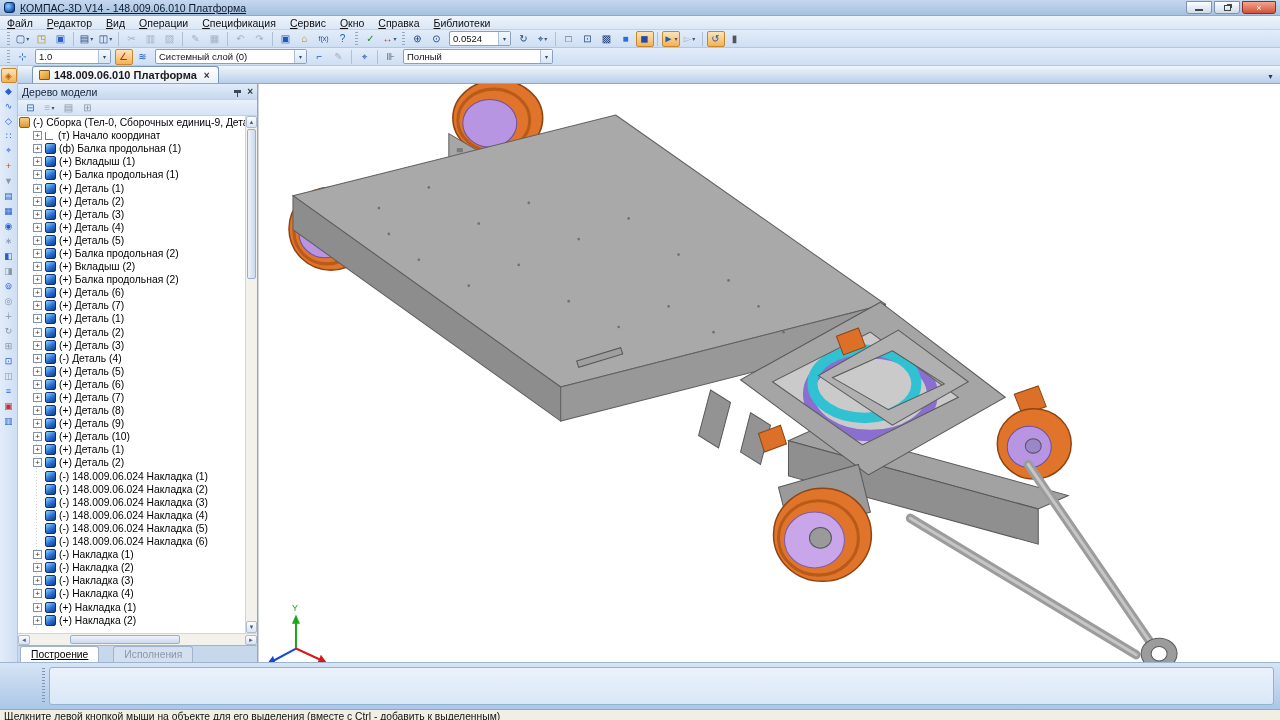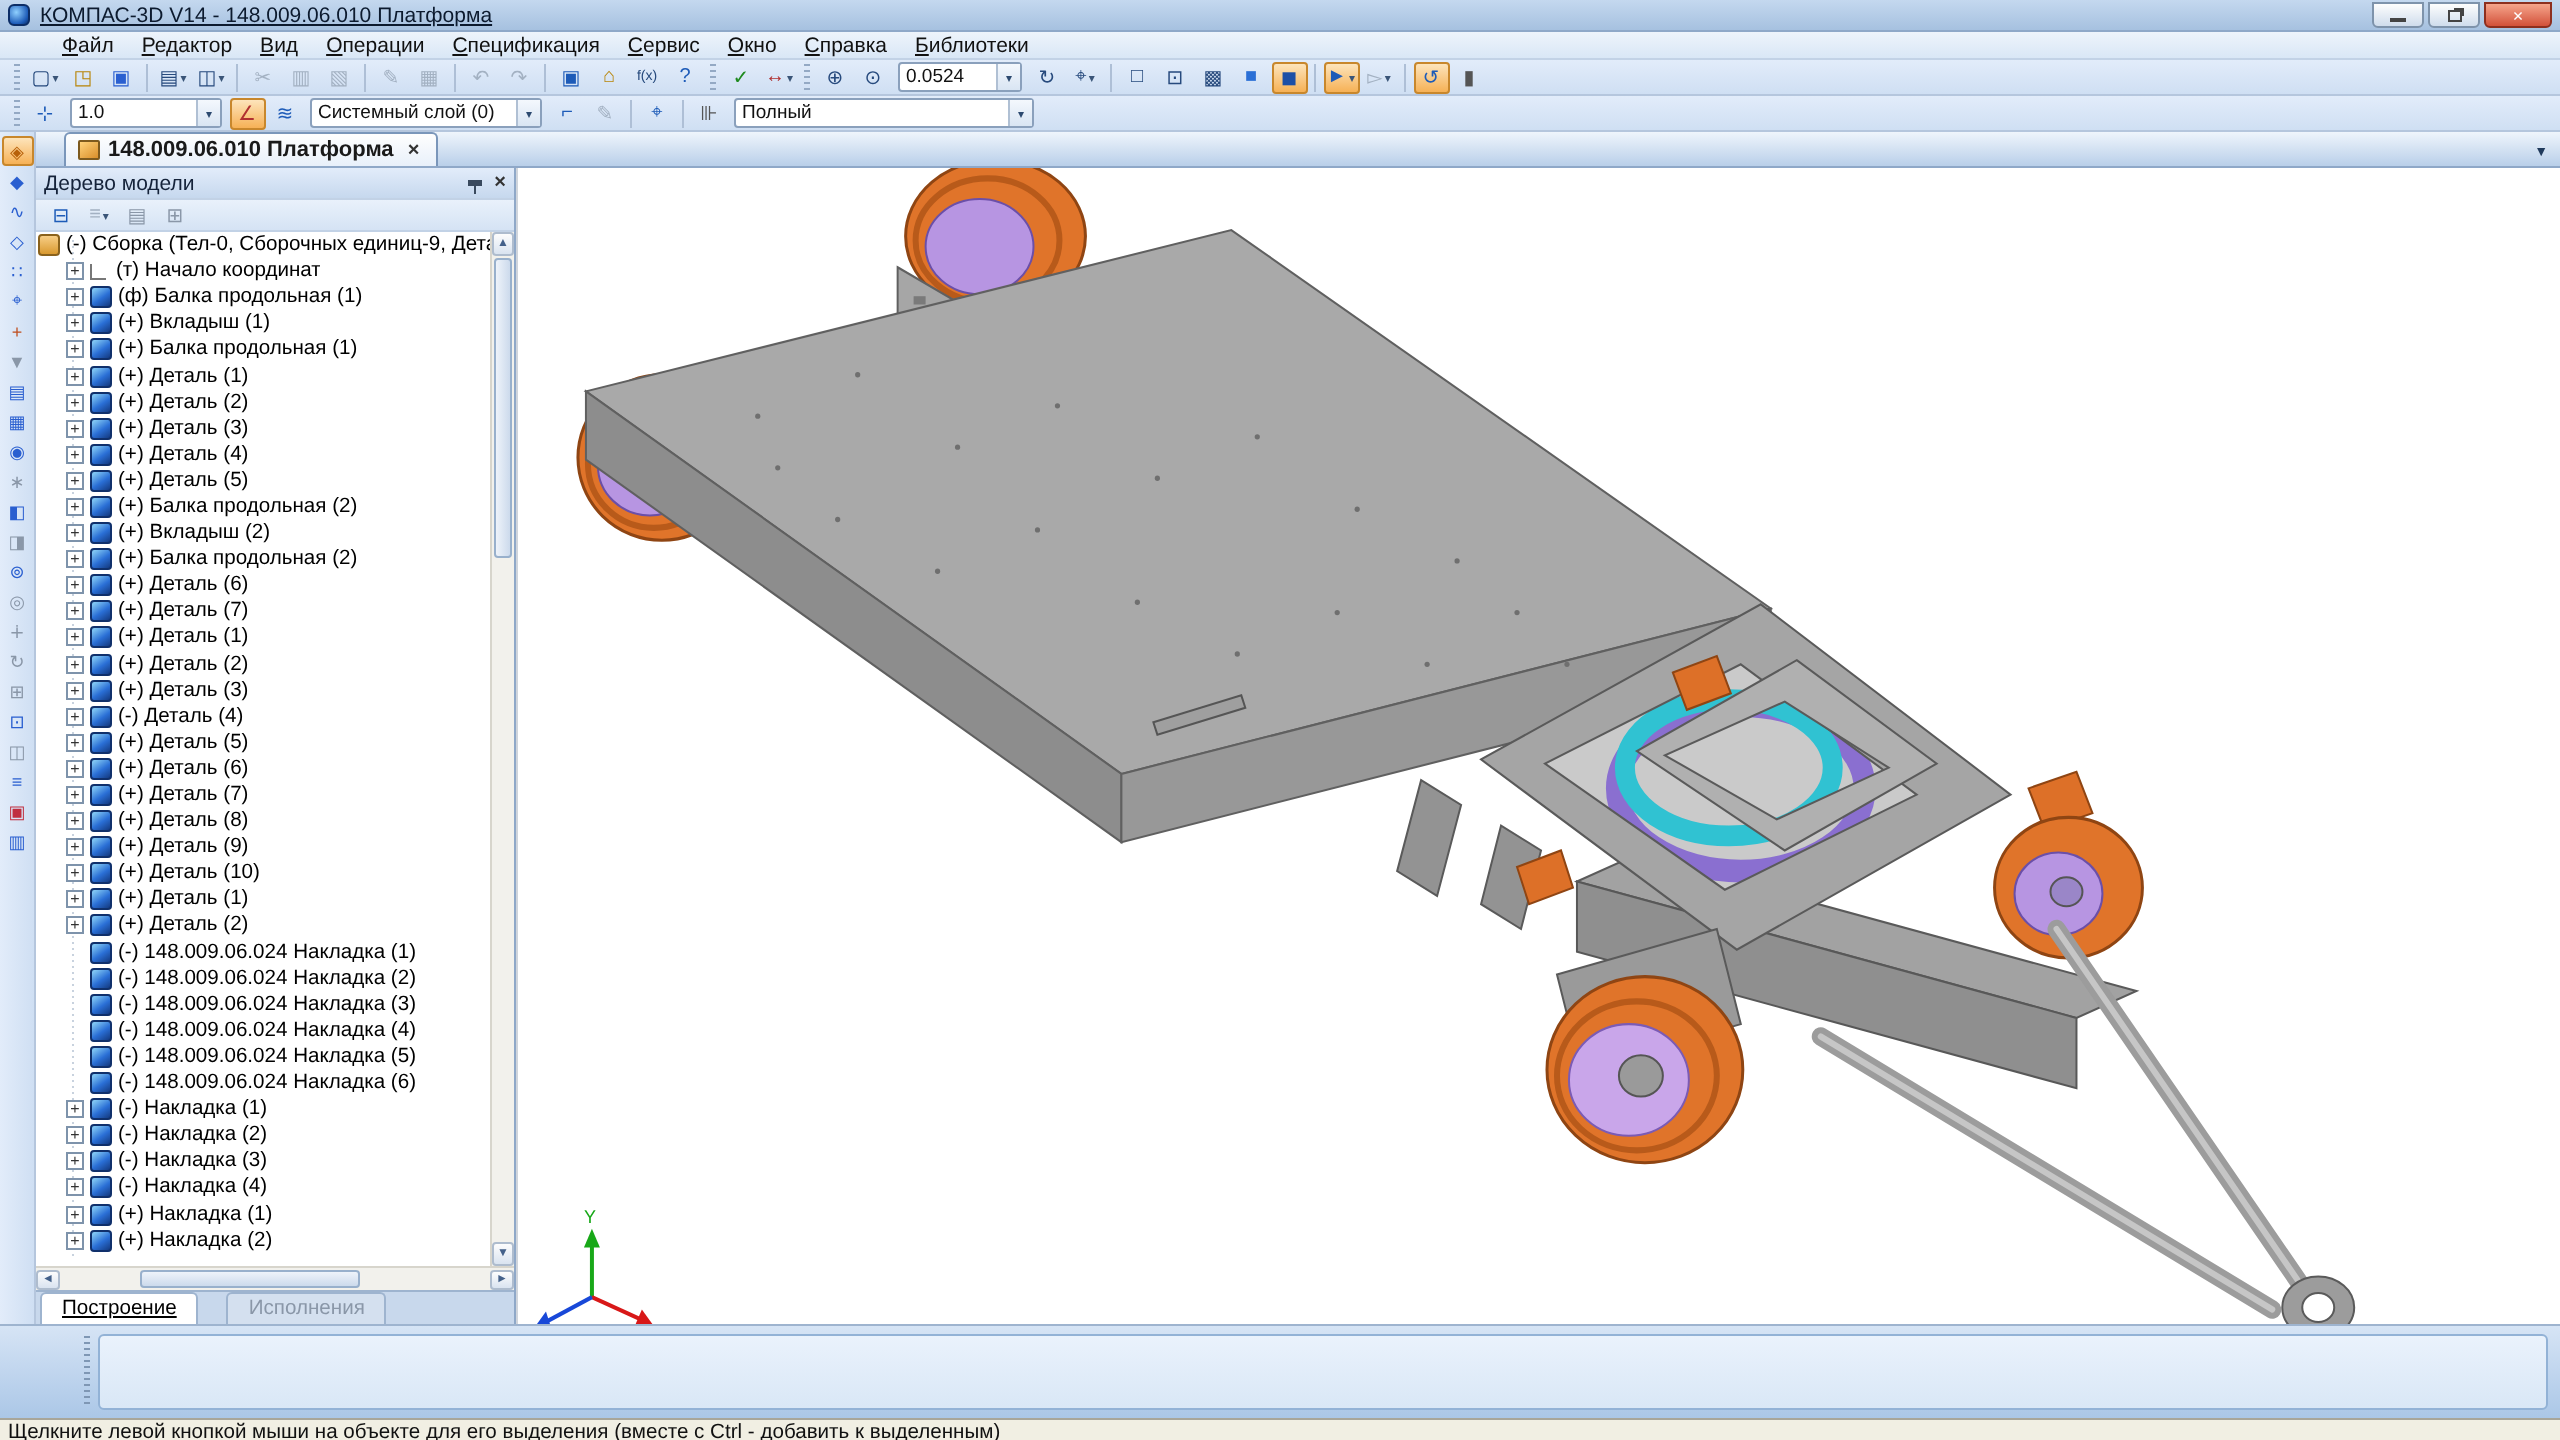--- a/index.html
+++ b/index.html
@@ -16,21 +16,21 @@
   .win-controls { margin-left:auto; display:flex; gap:2px; }
   .win-btn { width:26px; height:13px; border:1px solid #7e93ab; border-radius:0 0 3px 3px;
     background:linear-gradient(#fdfdfd,#cfdcEC); display:flex; align-items:center; justify-content:center;
     font-size:9px; color:#333; }
   .win-btn.close { background:linear-gradient(#f6a58c,#d2513a); border-color:#8d2f1f; color:#fff; width:34px; }
   .min-bar { width:8px; height:2px; background:#444; margin-top:4px; }
   .restore-box { width:7px; height:6px; border:1px solid #444; box-shadow:2px -2px 0 -1px #444; }
 
   
   .menubar { height:14px; background:linear-gradient(#eef4fb,#d9e7f6);
-    display:flex; align-items:center; padding-left:24px; border-bottom:1px solid #c2d2e6; }
+    display:flex; align-items:center; padding-left:0; border-bottom:1px solid #c2d2e6; }
   .menu-item { padding:0 7px; color:#111; font-size:10.5px; }
   .menu-item:first-letter { text-decoration:underline; }
 
   
   .toolbar { height:18px; background:linear-gradient(#e2ecfa,#cfdff3);
     display:flex; align-items:center; padding-left:4px; border-bottom:1px solid #b5c6dd; }
   .tb-grip { width:3px; height:13px; margin:0 3px;
     background:repeating-linear-gradient(to bottom,#94a9c4 0 1px,transparent 1px 3px); }
   .tb-sep { width:1px; height:14px; background:#aebfd6; margin:0 3px; }
   .tb-btn { display:inline-flex; width:18px; height:16px; align-items:center; justify-content:center;
@@ -279,21 +279,21 @@
     <span class="tb-combo" style="width: 76px;">
       <span class="tb-combo-val">1.0</span>
       <span class="tb-combo-arrow">▾</span>
     </span>
     <span class="tb-btn sel">
       <span style="color: rgb(176, 48, 48);">∠</span>
     </span>
     <span class="tb-btn">
       <span style="color: rgb(29, 91, 184);">≋</span>
     </span>
-    <span class="tb-combo" style="width: 116px;">
+    <span class="tb-combo" style="width: 152px;">
       <span class="tb-combo-val">Системный слой (0)</span>
       <span class="tb-combo-arrow">▾</span>
     </span>
     <span class="tb-btn">
       <span style="color: rgb(29, 91, 184);">⌐</span>
     </span>
     <span class="tb-btn dis">
       <span>✎</span>
     </span>
     <span class="tb-sep"></span>

